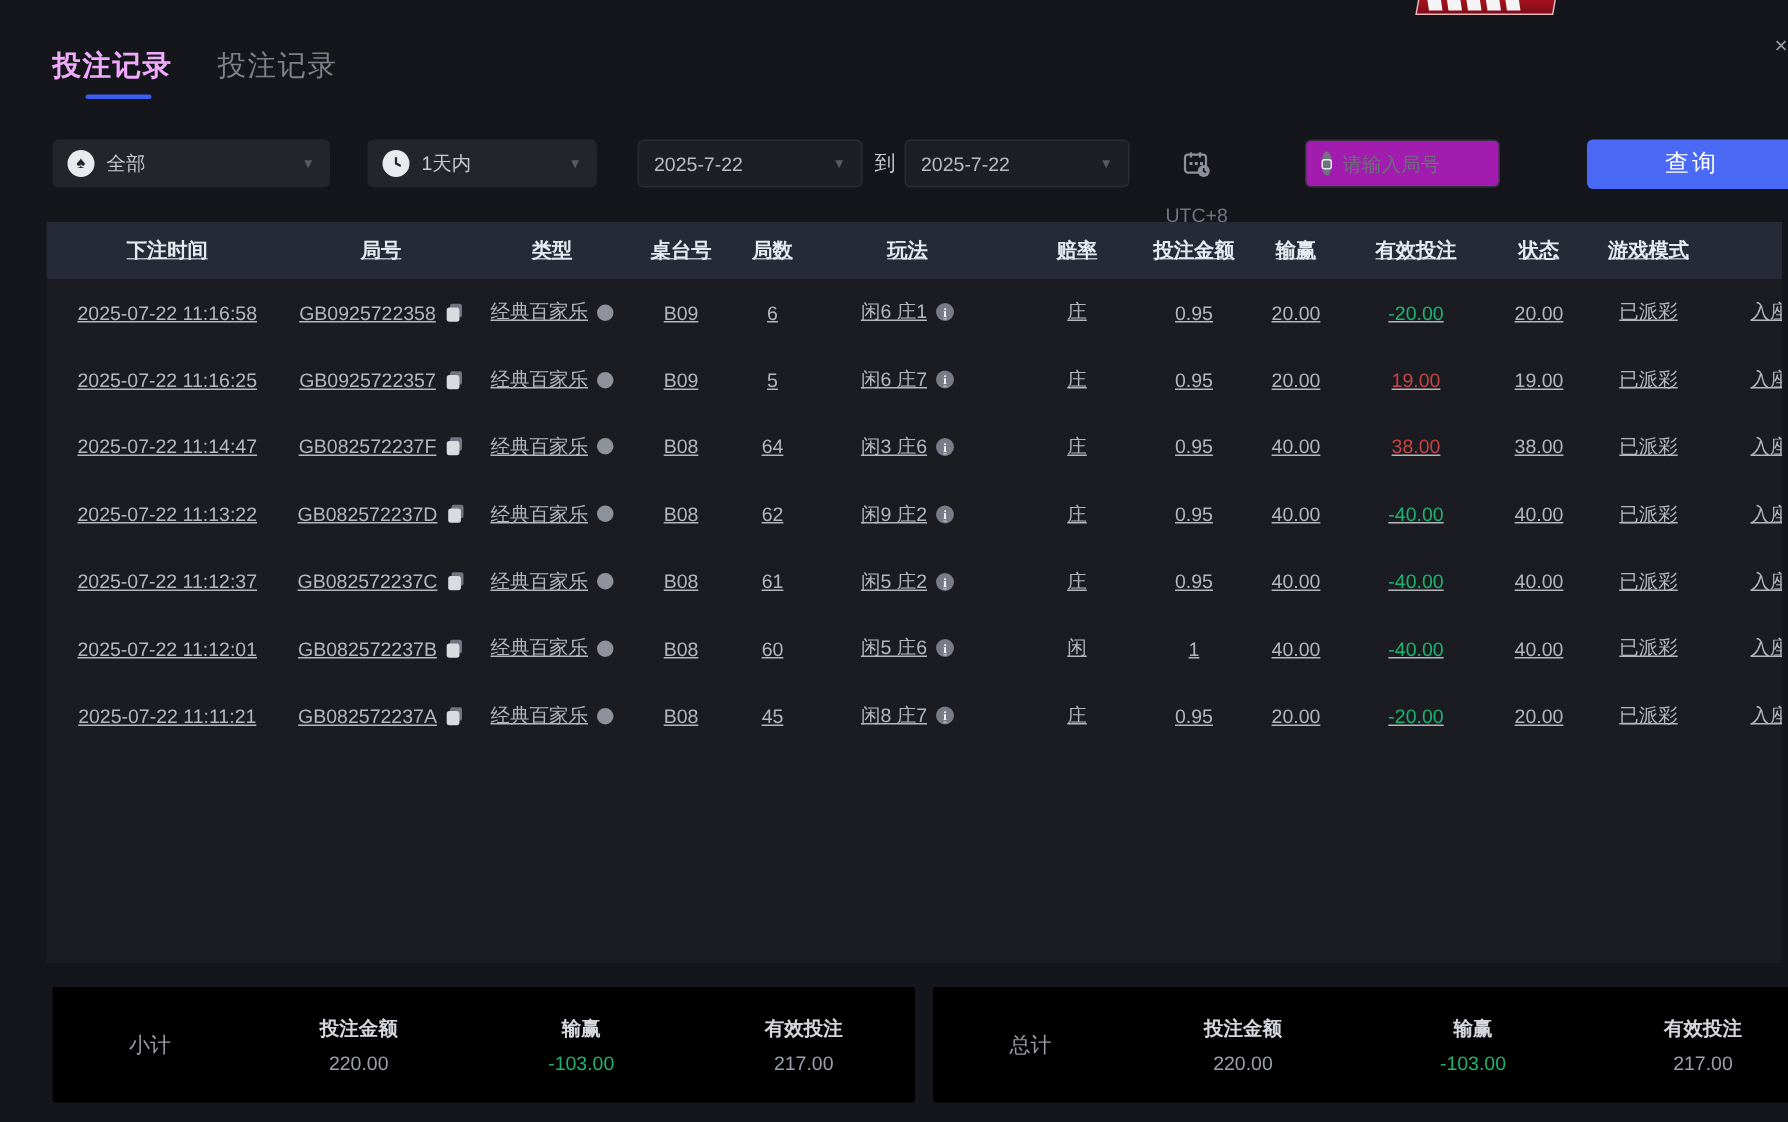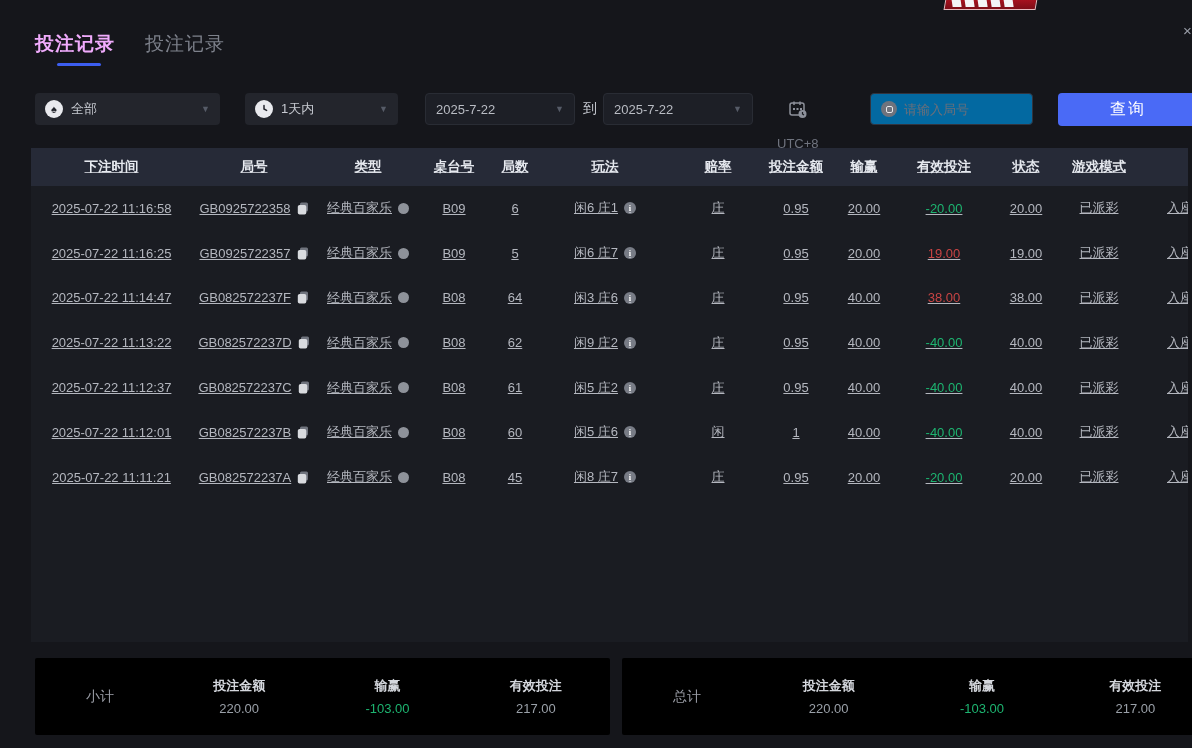--- a/index.html
+++ b/index.html
@@ -37,21 +37,21 @@
   .datebox { background:#1d1f26; border:1px solid #292c34; color:#b9bcc3; }
   .date-from { left:425px; width:150px; }
   .date-to   { left:603px; width:150px; }
   .to-label { position:absolute; left:583px; top:7px; color:#c6c9d0; font-size:14px; }
   .circle-ic {
     width:18px; height:18px; border-radius:50%; background:#e9eaee; color:#23252c;
     display:flex; align-items:center; justify-content:center; font-size:11px; line-height:1;
     margin-right:8px; flex:0 0 auto;
   }
   .tz { position:absolute; left:777px; top:6px; display:flex; align-items:center; gap:17px; color:#70747f;flex-direction:column; }
-  .searchbox { left:870px; width:163px; background:#0369a1; border:1px solid #31343f; }
+  .searchbox { left:870px; width:130px; background:#a21caf; border:1px solid #31343f; }
   .searchbox input {
     background:transparent; border:none; outline:none; color:#b9bcc3; font-size:13px; width:110px;
     font-family:"Liberation Sans","DejaVu Sans",sans-serif;
   }
   .searchbox input::placeholder { color:#6b6f7a; }
   .round-ic { width:16px; height:16px; border-radius:50%; background:#6f737d; margin-right:7px;
     display:flex; align-items:center; justify-content:center; }
   .round-ic b { display:block; width:7px; height:7px; border:1.3px solid #e8e9ec; border-radius:2px; }
   .query-btn {
     position:absolute; left:1058px; width:140px; height:33px; top:0;

